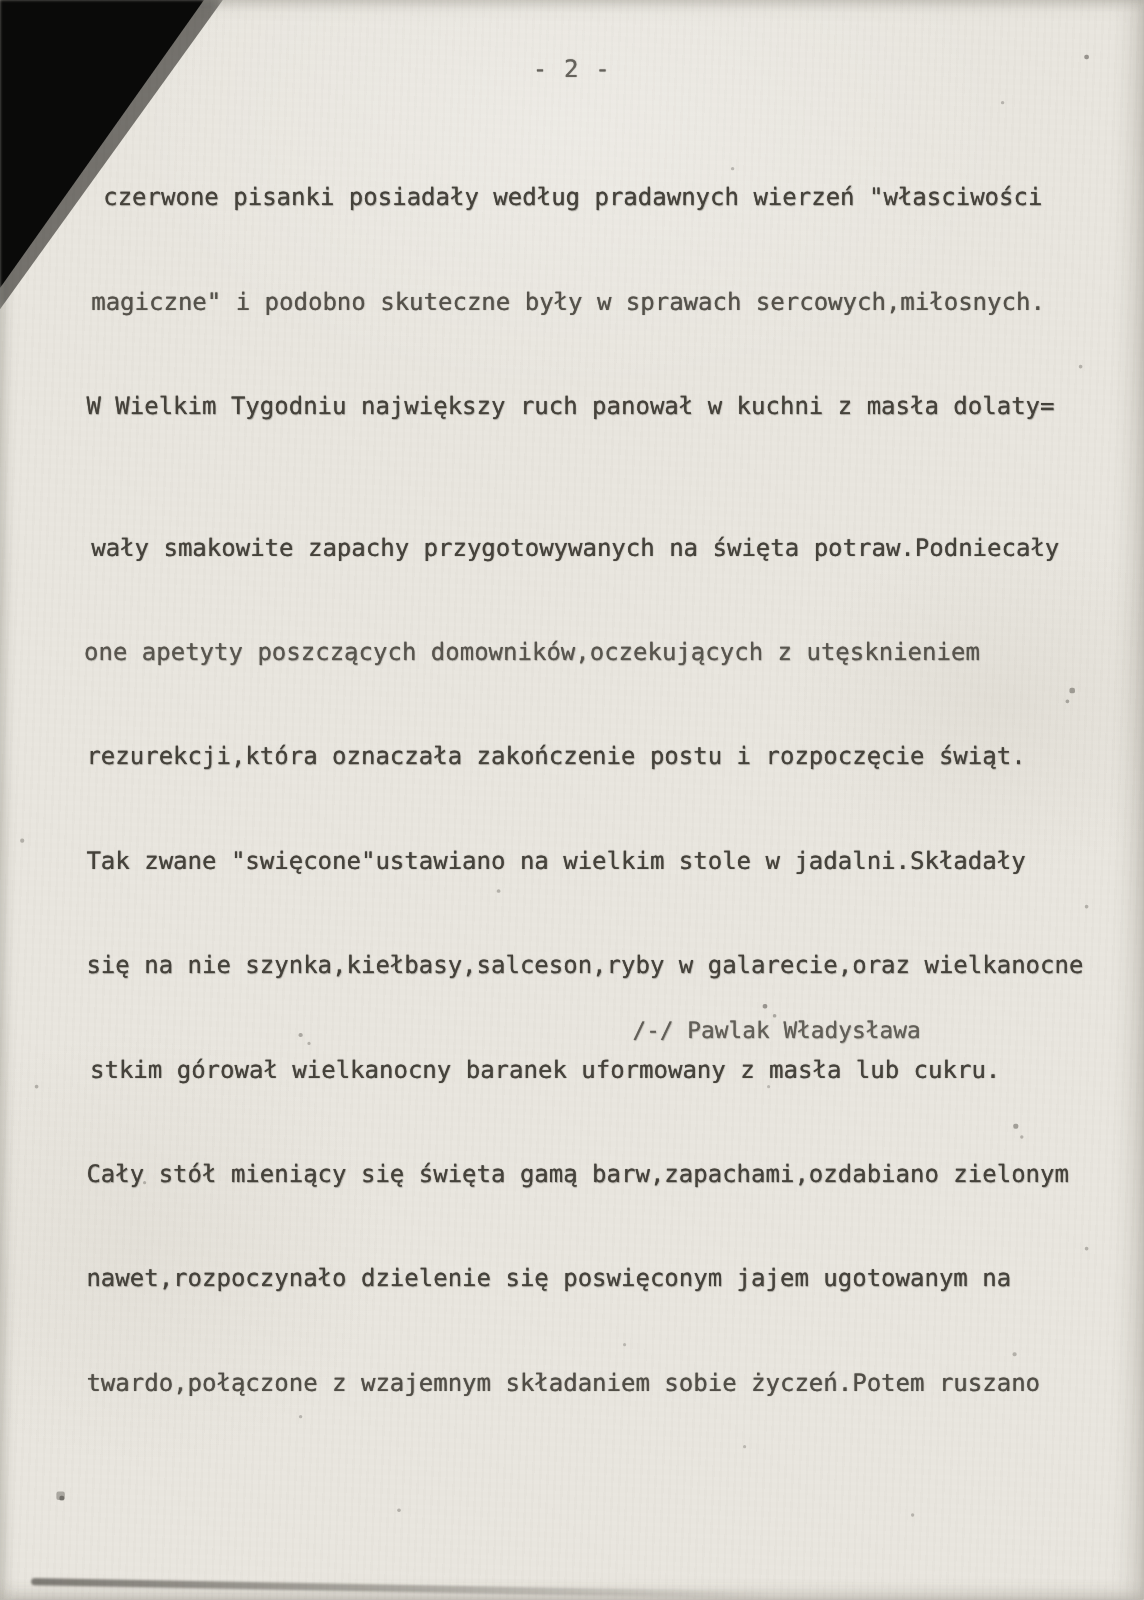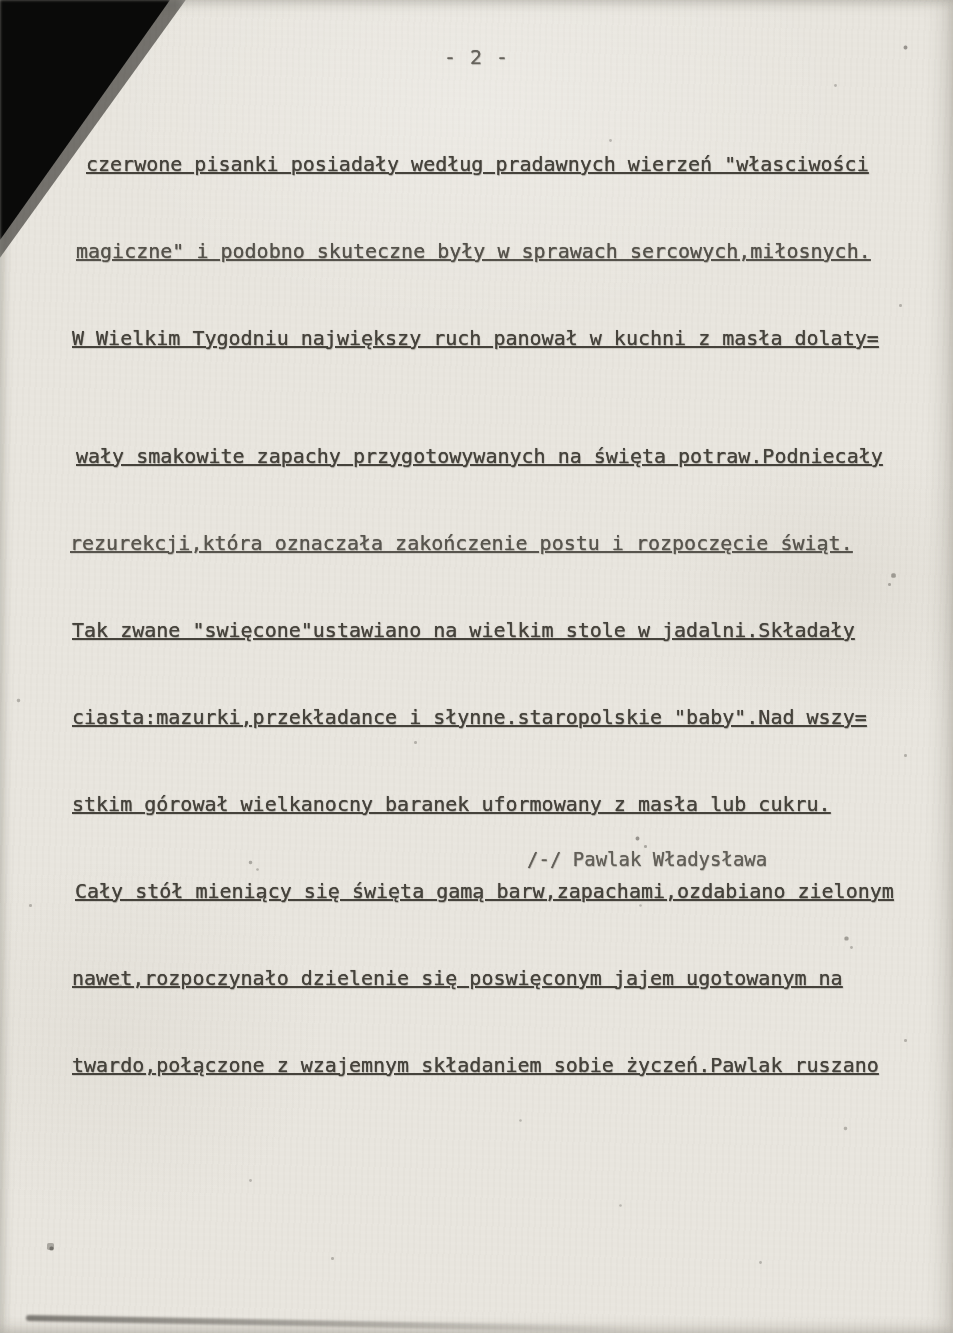--- a/index.html
+++ b/index.html
@@ -78,21 +78,21 @@
     text-shadow:0 0 .7px rgba(69,66,59,.85), .5px .5px .8px rgba(69,66,59,.35);
   }
   .page-number{
     position:absolute;left:0;right:0;top:45px;text-align:center;
     font-size:20px;letter-spacing:1px;opacity:.8;
   }
   .body-text{
     position:absolute;left:72px;top:92px;width:850px;
     font-size:20px;line-height:29px;white-space:pre;
   }
-  .line{height:29px;text-decoration:underline;}
+  .line{height:29px;}
   
   .line:nth-child(1){margin-left:14px;}
   .line:nth-child(2){margin-left:4px;opacity:.9;}
   .line:nth-child(4){margin-left:4px;margin-top:31px;}
   .line:nth-child(5){margin-left:-2px;opacity:.88;}
   .line:nth-child(9){margin-left:3px;}
   .line:nth-child(12){opacity:.92;}
   .line:nth-child(13){margin-left:-2px;margin-top:32px;}
   .line:nth-child(16){margin-left:1px;opacity:.9;}
   .line:nth-child(17){margin-left:-6px;opacity:.85;}
@@ -110,27 +110,28 @@
 
 <div class="page">
 
   <div class="page-number ink">- 2 -</div>
 
   <div class="body-text ink">
     <div class="line">czerwone pisanki posiadały według pradawnych wierzeń "własciwości</div>
     <div class="line">magiczne" i podobno skuteczne były w sprawach sercowych,miłosnych.</div>
     <div class="line">W Wielkim Tygodniu największy ruch panował w kuchni z masła dolaty=</div>
     <div class="line">wały smakowite zapachy przygotowywanych na święta potraw.Podniecały</div>
+    <div class="line">one apetyty poszczących domowników,oczekujących z utęsknieniem</div>
     <div class="line">rezurekcji,która oznaczała zakończenie postu i rozpoczęcie świąt.</div>
     <div class="line">Tak zwane "swięcone"ustawiano na wielkim stole w jadalni.Składały</div>
-    <div class="line">ciasta:mazurki,przekładance i słynne.staropolskie "baby".Nad wszy=</div>
+    <div class="line">się na nie szynka,kiełbasy,salceson,ryby w galarecie,oraz wielkanocne</div>
     <div class="line">stkim górował wielkanocny baranek uformowany z masła lub cukru.</div>
     <div class="line">Cały stół mieniący się święta gamą barw,zapachami,ozdabiano zielonym</div>
     <div class="line">nawet,rozpoczynało dzielenie się poswięconym jajem ugotowanym na</div>
-    <div class="line">twardo,połączone z wzajemnym składaniem sobie życzeń.Pawlak ruszano</div>
+    <div class="line">twardo,połączone z wzajemnym składaniem sobie życzeń.Potem ruszano</div>
     
     
     
     
     
     
     
   </div>
 
   <div class="signature ink">/-/ Pawlak Władysława</div>

